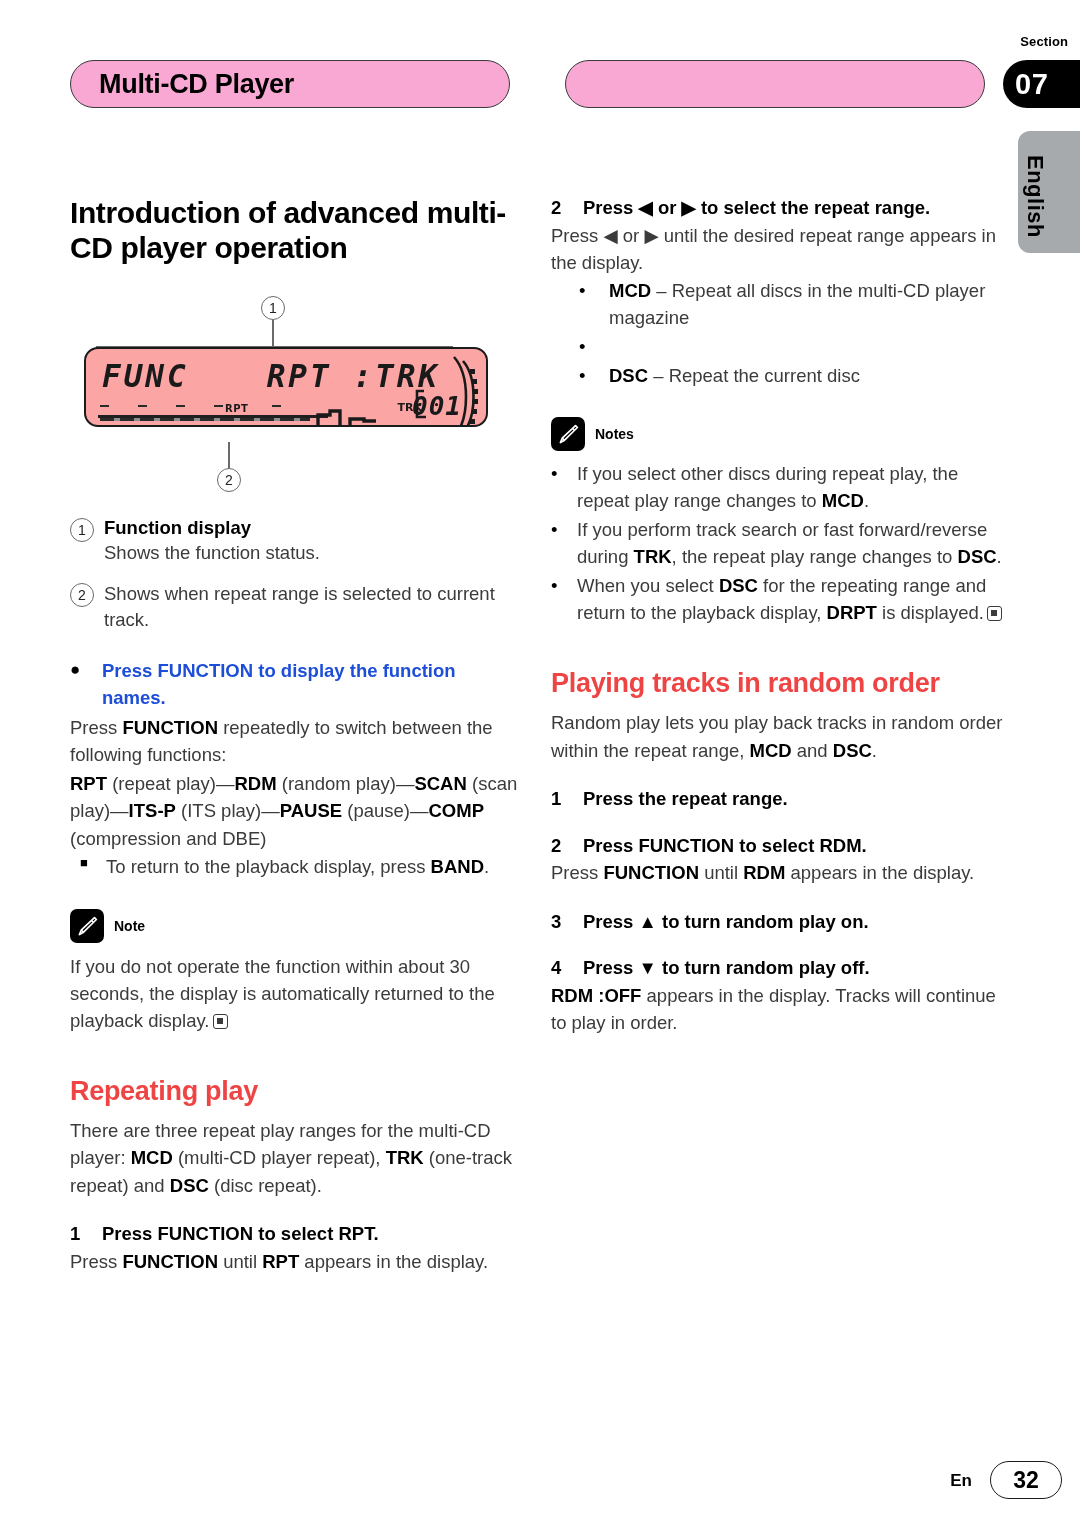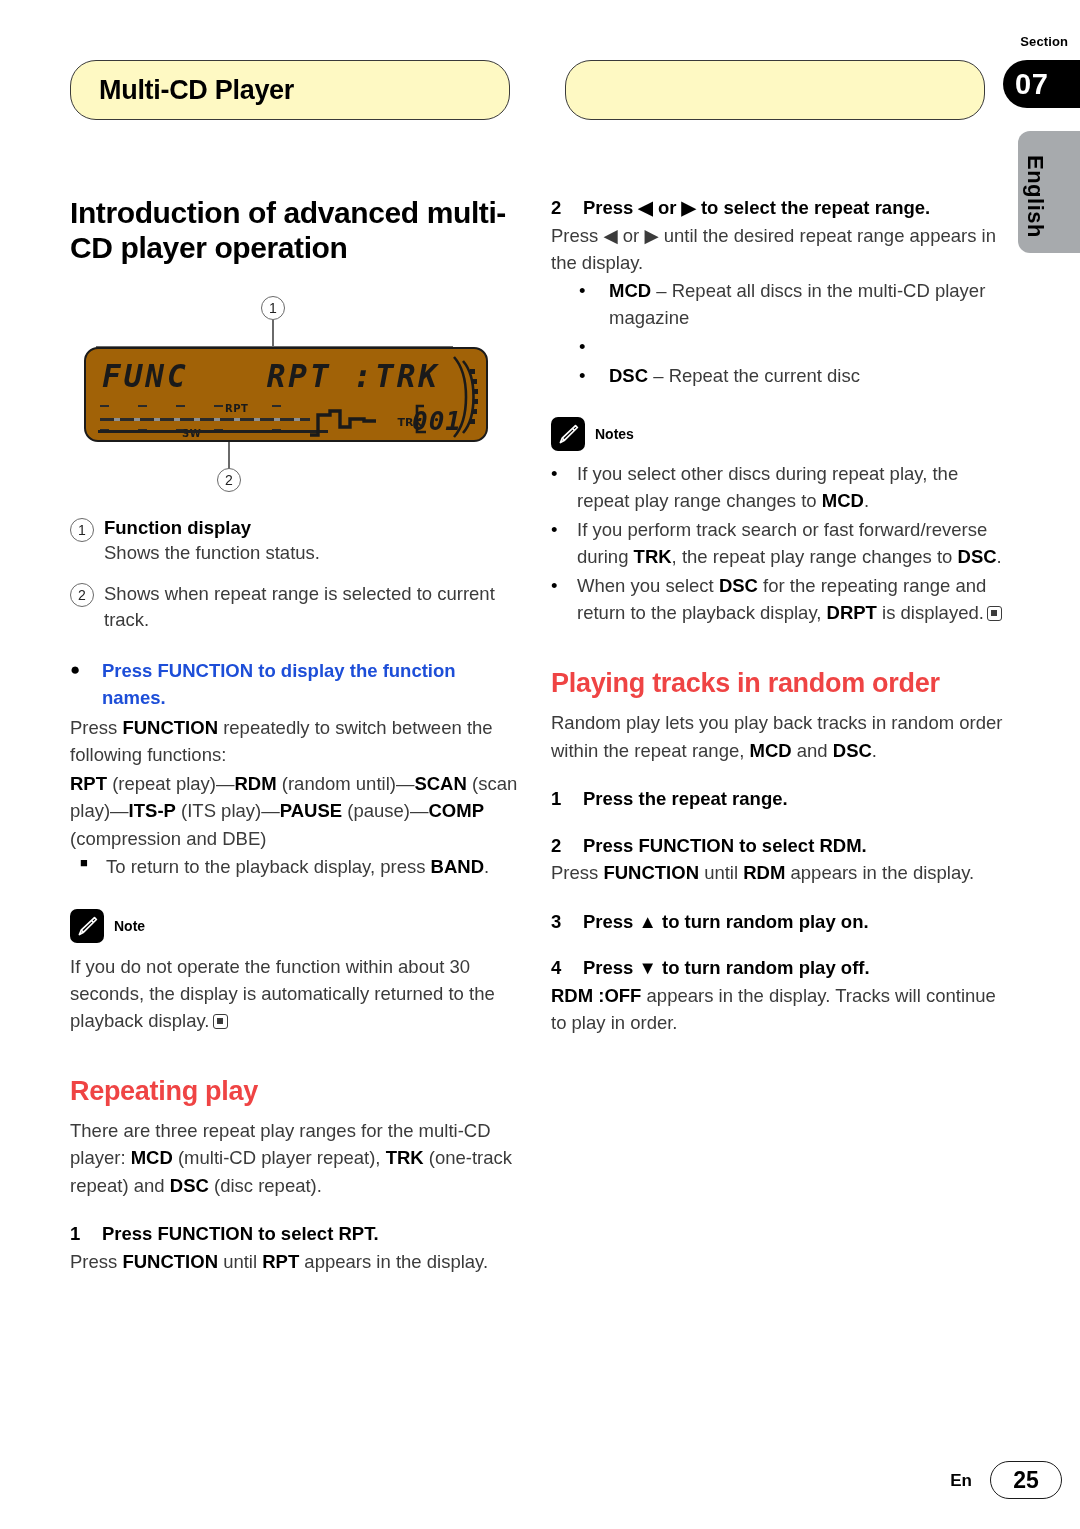--- a/index.html
+++ b/index.html
@@ -11,24 +11,24 @@
     font-family: "Liberation Sans", sans-serif;
     color: #231f20;
     position: relative;
     overflow: hidden;
   }
 
   
   .header { position: absolute; top: 60px; left: 0; width: 1080px; height: 62px; }
   .pill {
     position: absolute;
-    height: 60px;
+    height: 48px;
     border: 1.6px solid #3a3a3a;
     border-radius: 26px;
-    background: #fef9c3;
+    background: #f9a8d4;
     display: flex;
     align-items: center;
   }
   .pill.left  { left: 70px;  width: 440px; }
   .pill.right { left: 565px; width: 420px; }
   .pill-title {
     font-size: 27px;
     font-weight: bold;
     letter-spacing: -0.3px;
     padding-left: 28px;
@@ -185,22 +185,22 @@
   }
   .callout-body { flex: 1; }
   .callout-title { font-size: 18.5px; font-weight: bold; color: #000; line-height: 1.3; }
   .callout-desc { font-size: 18.5px; color: #3b3b3b; line-height: 1.45; }
 
   
   .figure { position: relative; width: 440px; height: 210px; margin: 4px 0 14px -4px; }
   .lcd {
     position: absolute;
     left: 18px; top: 55px;
-    width: 404px; height: 95px;
-    background: #a16207;
+    width: 404px; height: 80px;
+    background: #fca5a5;
     border: 2.4px solid #1b1b1b;
     border-radius: 14px;
     text-align: right;
   }
   .lcd-inner { position: absolute; inset: 0; overflow: hidden; border-radius: 12px; }
   .seg-main {
     position: absolute;
     font-family: "DejaVu Sans Mono", monospace;
     font-weight: bold;
     font-style: italic;
@@ -366,21 +366,21 @@
     </div>
   </div>
 
   <div class="gap"></div>
 
   <div class="bullet-dot bullet-big">
     <span class="bmark">●</span>
     <span class="btext" style="font-weight:bold;color:#1d4ed8;">Press FUNCTION to display the function names.</span>
   </div>
   <p class="para"><span>Press </span><b>FUNCTION</b><span> repeatedly to switch between the following functions:</span></p>
-  <p class="para"><b>RPT</b><span> (repeat play)—</span><b>RDM</b><span> (random until)—</span><b>SCAN</b><span> (scan play)—</span><b>ITS-P</b><span> (ITS play)—</span><b>PAUSE</b><span> (pause)—</span><b>COMP</b><span> (compression and DBE)</span></p>
+  <p class="para"><b>RPT</b><span> (repeat play)—</span><b>RDM</b><span> (random play)—</span><b>SCAN</b><span> (scan play)—</span><b>ITS-P</b><span> (ITS play)—</span><b>PAUSE</b><span> (pause)—</span><b>COMP</b><span> (compression and DBE)</span></p>
   <div class="bullet-dot sq-bullet" style="padding-left:10px;">
     <span class="bmark">■</span>
     <span class="btext"><span>To return to the playback display, press </span><b>BAND</b><span>.</span></span>
   </div>
 
   <div class="gap"></div>
 
   <div class="note-head">
     <div class="note-icon">
       <svg width="24" height="24" viewBox="0 0 24 24">
@@ -486,14 +486,14 @@
 
   <div class="step-head">
     <span class="step-num">4</span>
     <span class="step-head-text">Press ▼ to turn random play off.</span>
   </div>
   <p class="para"><b>RDM :OFF</b><span> appears in the display. Tracks will continue to play in order.</span></p>
 </div>
 
 <div class="footer">
   <span class="footer-lang">En</span>
-  <span class="footer-page">25</span>
+  <span class="footer-page">32</span>
 </div>
 
 </body></html>

